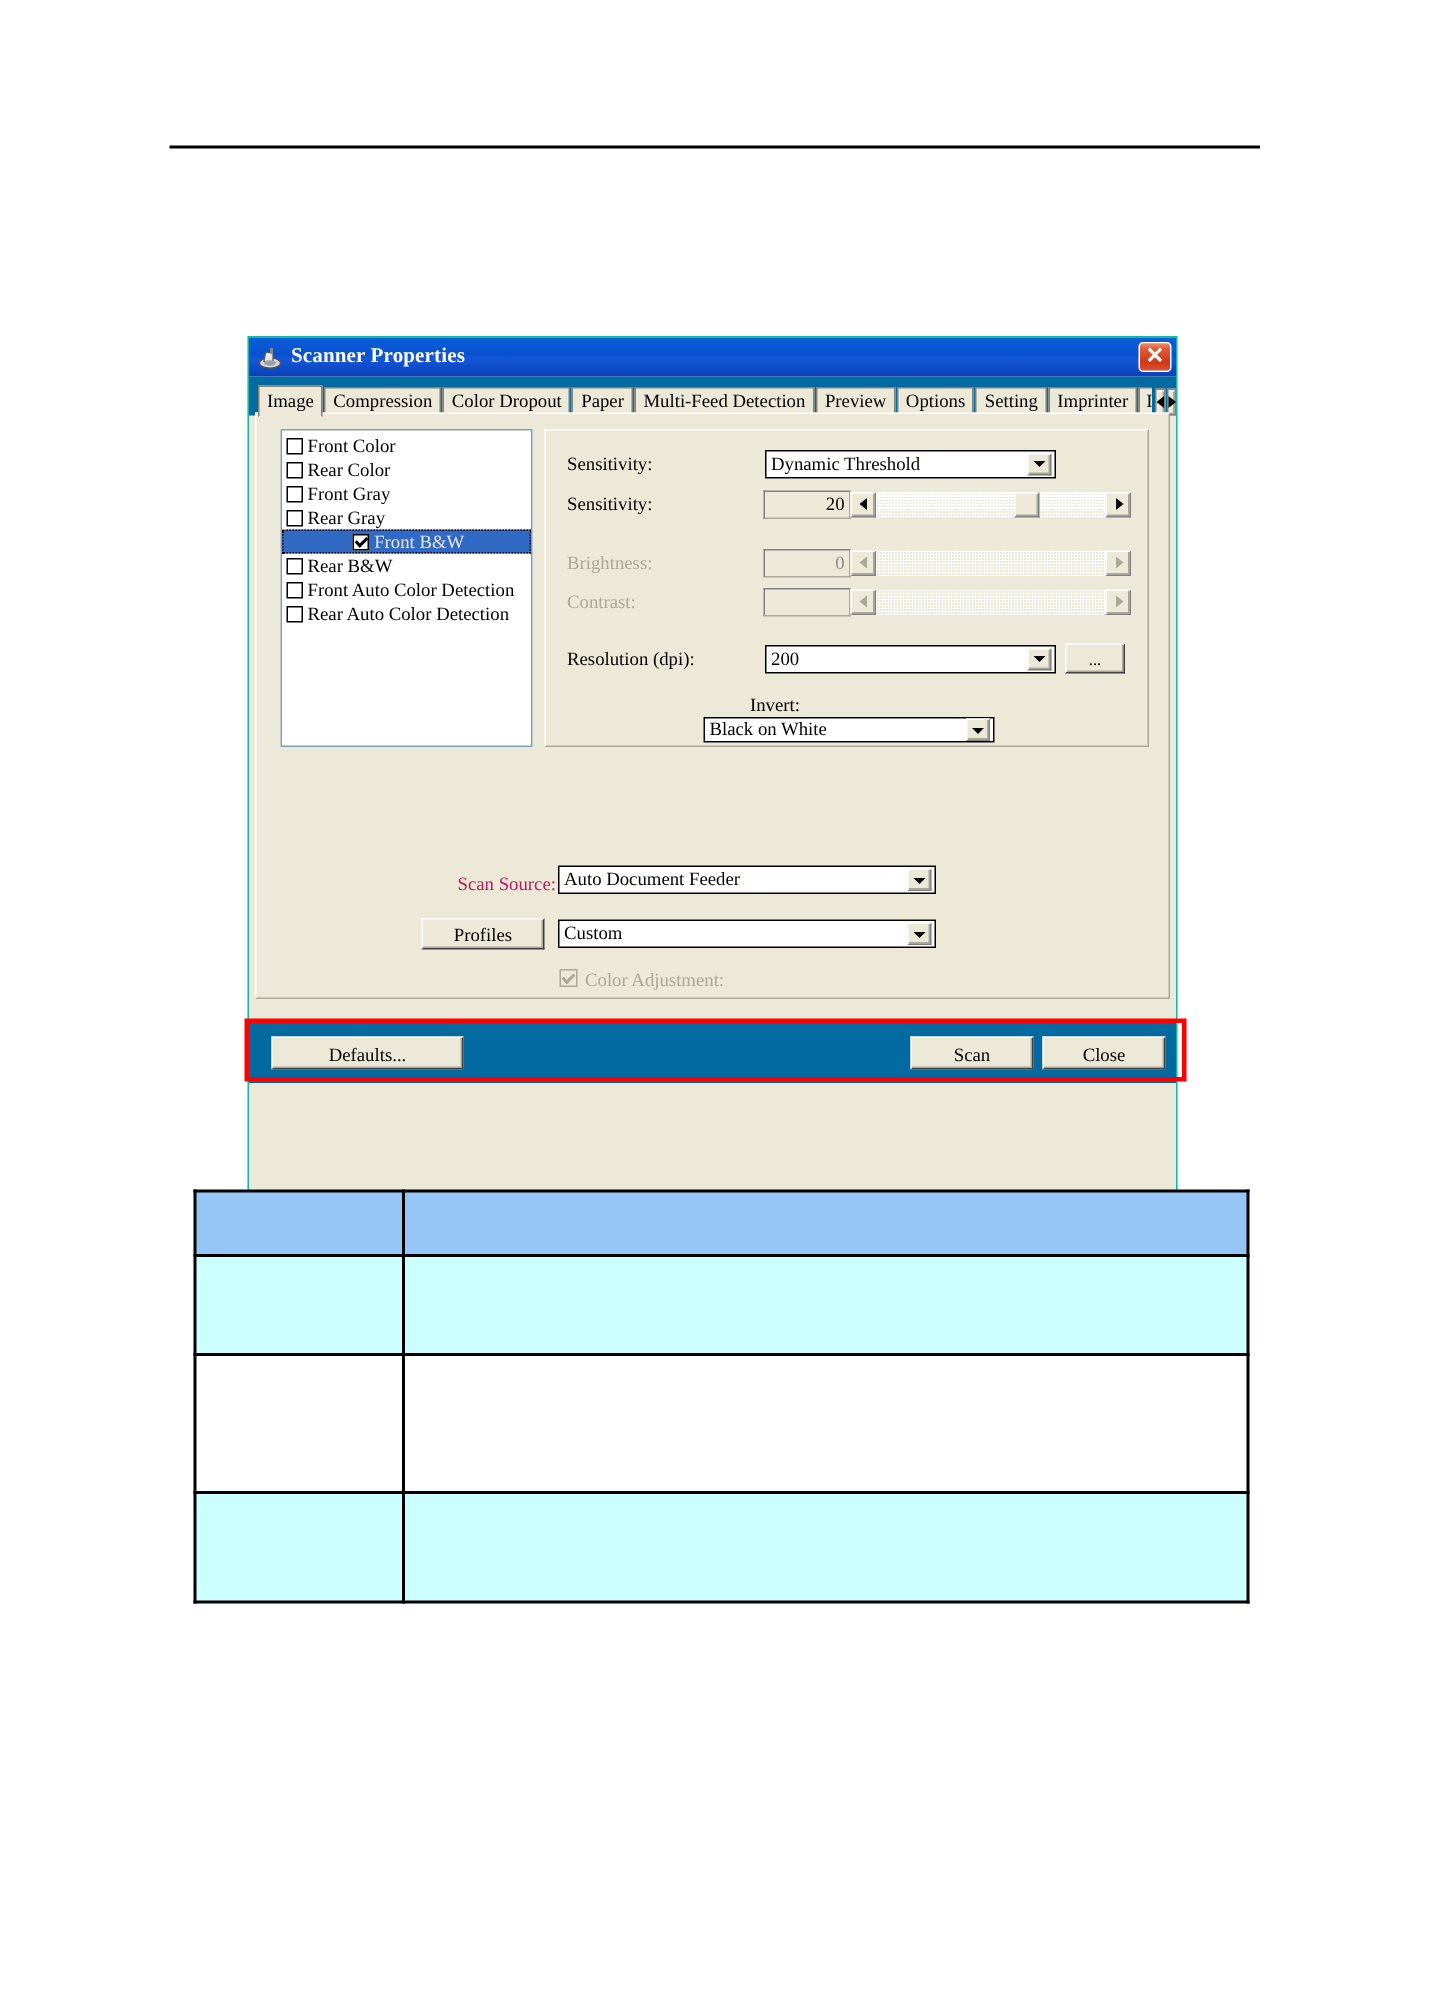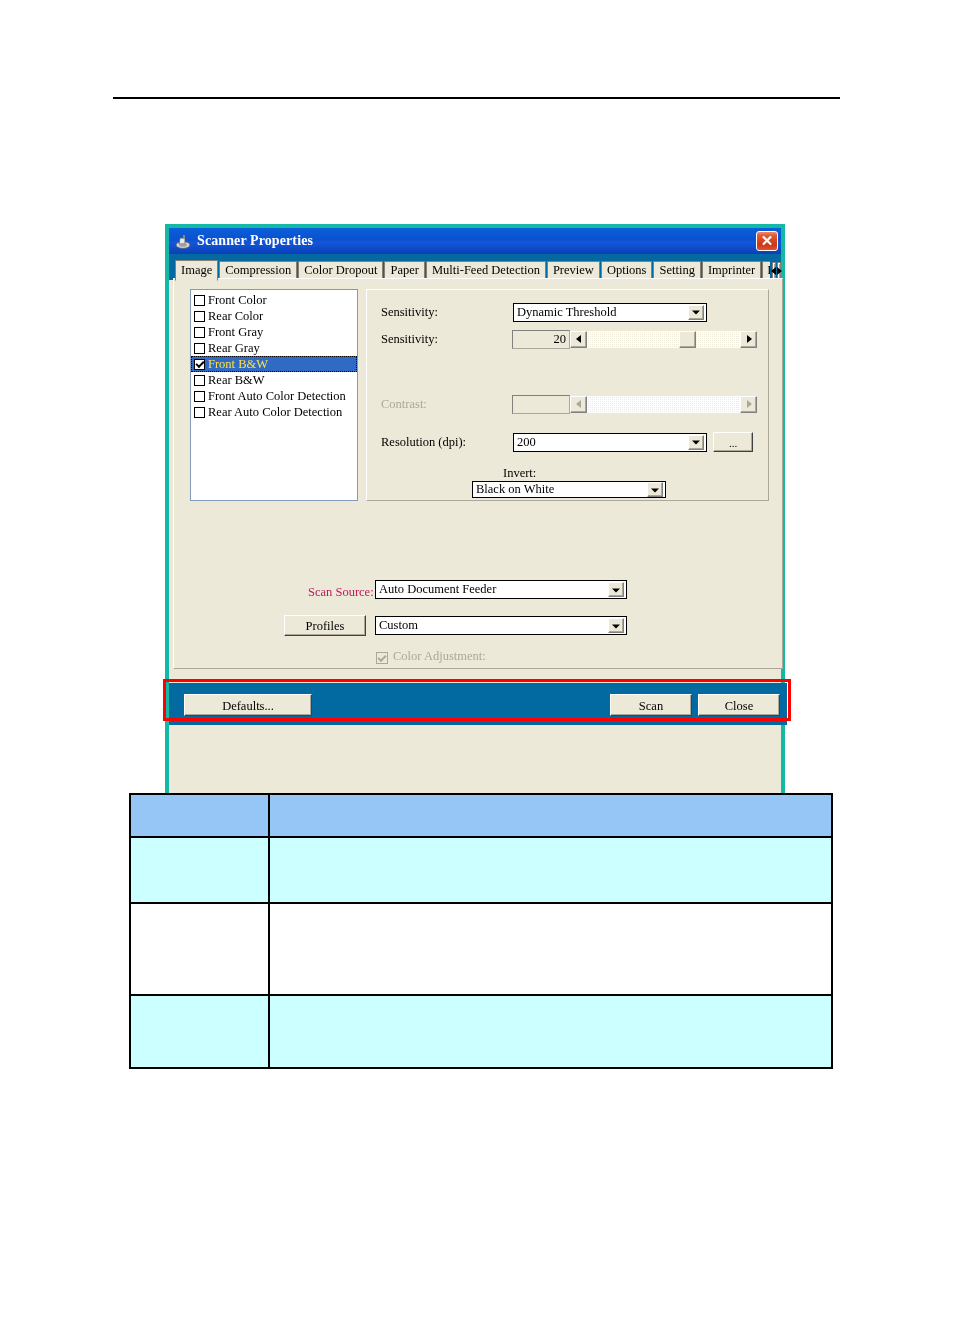--- a/index.html
+++ b/index.html
@@ -26,21 +26,21 @@
   }
 
   
   #dialog {
     position: absolute;
     left: 165px;
     top: 224px;
     width: 620px;
     height: 648px;
     background: #ece9d8;
-    border: 4px solid #14b8a6;
+    border: 1px solid #14b8a6;
     box-sizing: border-box;
   }
 
   #titlebar {
     height: 26px;
     background: linear-gradient(to bottom, #0b5fd8 0%, #0a50d0 45%, #1357d8 55%, #0a3fb8 100%);
     display: flex;
     align-items: center;
     padding: 0 3px 0 5px;
     position: relative;
@@ -172,23 +172,24 @@
     height: 16px;
     padding-left: 3px;
     font-size: 12.5px;
     font-family: "Liberation Serif", serif;
     color: #000;
     cursor: pointer;
     white-space: nowrap;
   }
   .list-item.selected {
     background: #316ac5;
-    color: #fde047;
+    color: #e5e5e5;
     outline: 1px dotted #000;
     outline-offset: -1px;
+    justify-content: center;
   }
   .cbox {
     width: 11px;
     height: 11px;
     border: 1px solid #000000;
     background: #ffffff;
     margin-right: 3px;
     flex: 0 0 11px;
     position: relative;
     box-sizing: border-box;
@@ -542,20 +543,33 @@
             </span>
           <span class="track">
             <span class="thumb" style="left:60%;"></span>
           </span>
           <span class="sbtn">
               <span class="t r"></span>
             </span>
         </span>
       </div>
 
+      <div class="frow" style="left:14px; top:78px; width:376px;">
+        <span class="flabel disabled" style="width:132px;">Brightness:</span>
+        <span class="numbox disabled">0</span>
+        <span class="scroller">
+          <span class="sbtn disabled">
+              <span class="t l"></span>
+            </span>
+          <span class="track"></span>
+          <span class="sbtn disabled">
+              <span class="t r"></span>
+            </span>
+        </span>
+      </div>
 
       <div class="frow" style="left:14px; top:104px; width:376px;">
         <span class="flabel disabled" style="width:132px;">Contrast:</span>
         <span class="numbox disabled"></span>
         <span class="scroller">
           <span class="sbtn disabled">
               <span class="t l"></span>
             </span>
           <span class="track"></span>
           <span class="sbtn disabled">
@@ -595,21 +609,21 @@
     </div>
 
     <div class="btn3d" style="position:absolute; left:110px; top:336px; width:82px; height:21px; line-height:21px;">Profiles</div>
     <div class="combo" style="position:absolute; left:201px; top:337px; width:252px;align-items:center;">
       <span class="cval">Custom</span>
       <span class="arrowbtn">
           <span class="dn"></span>
         </span>
     </div>
 
-    <div style="position:absolute; left:202px; top:370px; display:flex; align-items:flex-end;">
+    <div style="position:absolute; left:202px; top:370px; display:flex; align-items:flex-start;">
       <span class="gcheck"></span>
       <span class="lowlabel" style="position:static; margin-left:5px; color:#aca899;">Color Adjustment:</span>
     </div>
   </div>
 
   <div id="bottombar">
     <div class="btn3d" style="position:absolute; left:15px; top:11px; width:128px; height:22px; line-height:22px;">Defaults...</div>
     <div class="btn3d" style="position:absolute; left:441px; top:11px; width:82px; height:22px; line-height:22px;">Scan</div>
     <div class="btn3d" style="position:absolute; left:529px; top:11px; width:82px; height:22px; line-height:22px;">Close</div>
   </div>

